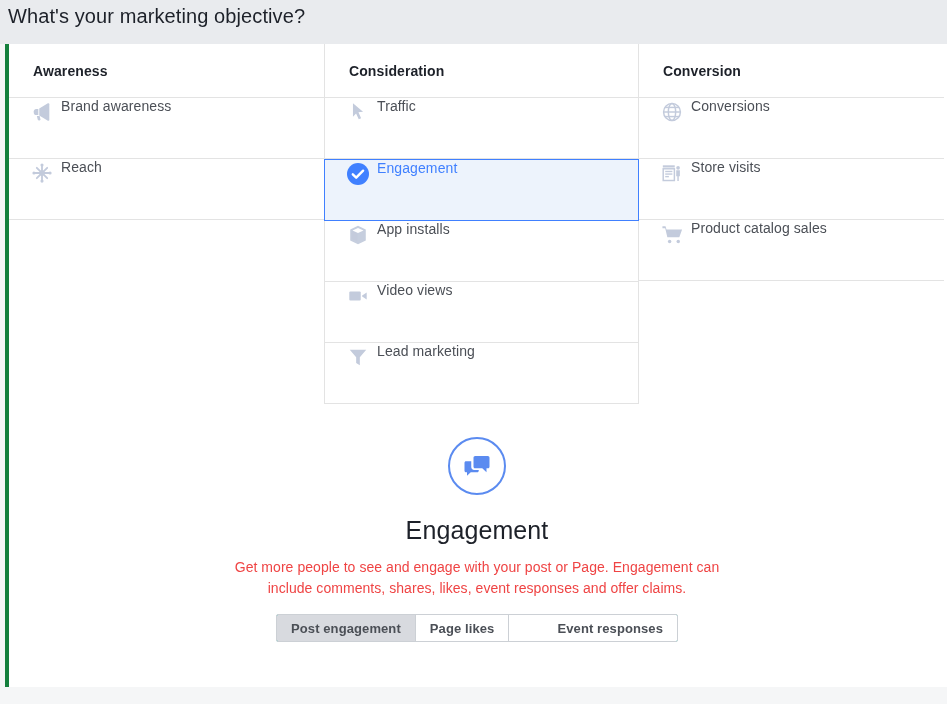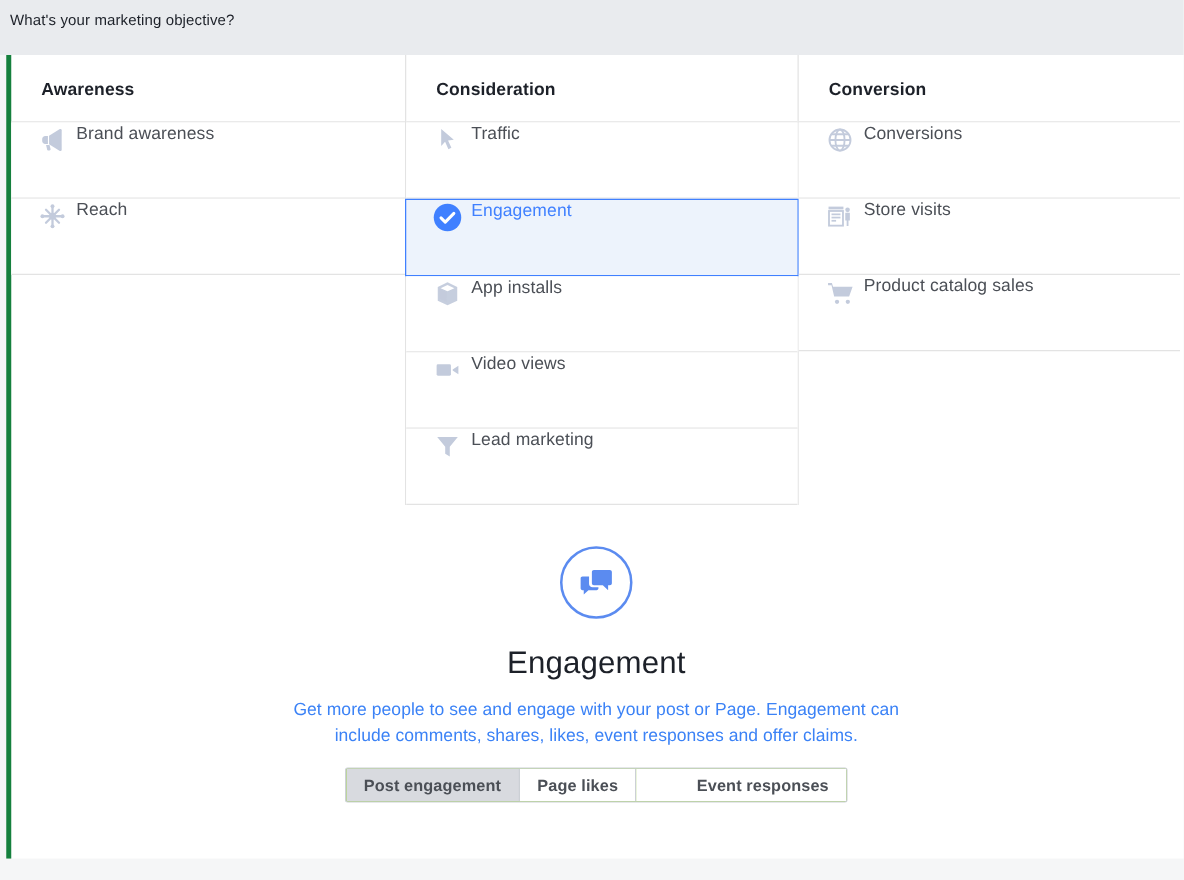--- a/index.html
+++ b/index.html
@@ -31,21 +31,21 @@
     left: 0;
     top: 0;
     width: 947px;
     height: 44px;
     background: #e9ebee;
   }
   .page-header-title {
     position: absolute;
     left: 8px;
     top: 5px;
-    font-size: 12px;
+    font-size: 20px;
     line-height: 22px;
     color: #1d2129;
     letter-spacing: 0.1px;
     white-space: nowrap;
   }
 
   
   .sheet {
     position: absolute;
     left: 5px;
@@ -153,35 +153,35 @@
     margin-top: 21px;
     font-size: 25px;
     font-weight: normal;
     color: #1d2129;
     letter-spacing: 0.1px;
   }
   .detail-desc {
     margin-top: 12px;
     font-size: 14px;
     line-height: 21px;
-    color: #3b82f6;
+    color: #ef4444;
     width: 492px;
     margin-left: auto;
     margin-right: auto;
     letter-spacing: 0.05px;
   }
 
   
   .tab-group {
     margin-top: 15px;
     display: inline-flex;
     border: 1px solid #ccd0d5;
     border-radius: 2px;
     overflow: hidden;
-    background: #84cc16;
+    background: #14b8a6;
     text-align: center;
   }
   .tab-btn {
     height: 26px;
     padding: 0 14px;
     display: flex;
     align-items: center;
     justify-content: center;
     font-size: 13px;
     font-weight: bold;

